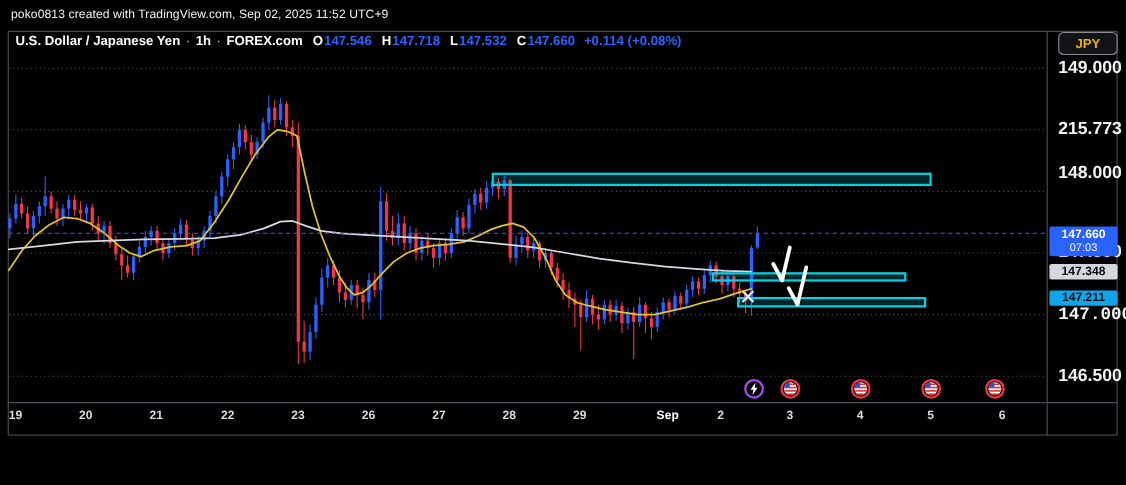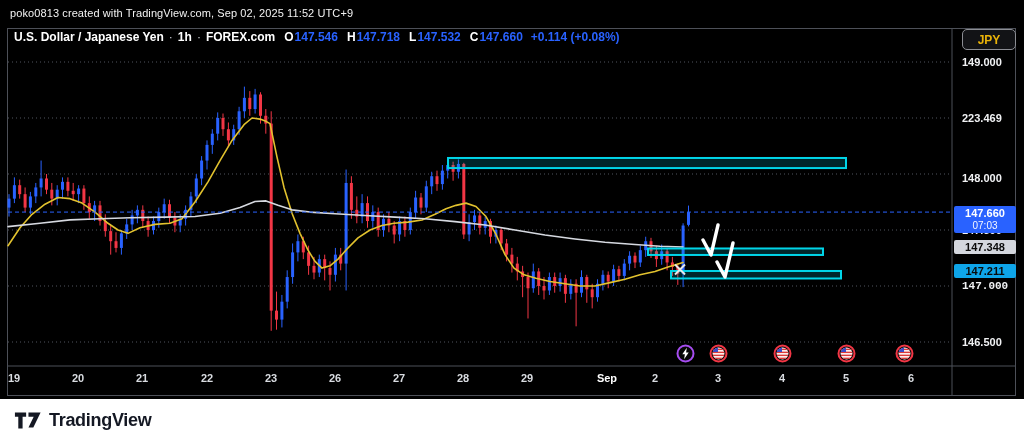--- a/index.html
+++ b/index.html
@@ -11,21 +11,21 @@
   #chart-svg{position:absolute;left:0;top:0;width:1024px;height:441px;pointer-events:none;}
   .header-row{position:absolute;left:14px;top:30px;height:16px;display:flex;align-items:flex-start;
               font-size:12px;font-weight:700;color:#fff;white-space:nowrap;z-index:5;}
   .header-row .sep{margin:0 5px;color:#cfd2d8;font-weight:400;}
   .header-row .ohlc-letter{margin-left:9px;color:#fff;}
   .header-row .ohlc-val{color:#2962ff;margin-left:1px;}
   .header-row .chg{color:#2962ff;margin-left:8px;}
   .currency-btn{position:absolute;left:962px;top:29px;width:52px;height:19px;border:1px solid #8b8d93;
                 border-radius:5px;background:#121316;color:#eab308;font-size:12px;font-weight:700;
                 display:flex;align-items:center;justify-content:center;z-index:6;}
-  .ptick{position:absolute;left:962px;transform:translateY(-50%);font-size:11px;font-weight:700;
+  .ptick{position:absolute;left:962px;transform:translateY(-50%);font-size:16px;font-weight:700;
          color:#f1f2f4;z-index:2;}
   .badge{position:absolute;left:954px;width:62px;z-index:4;text-align:center;border-radius:2px;}
   .badge-last{top:206px;height:27px;background:#2962ff;color:#fff;}
   .badge-last .bp{font-size:11px;font-weight:700;line-height:14px;}
   .badge-last .bt{font-size:10px;line-height:11px;opacity:.95;}
   .badge-ma1{top:240px;height:14px;background:#d4d7de;color:#0a0a0a;font-size:11px;font-weight:700;line-height:14px;}
   .badge-ma2{top:264px;height:14px;background:#0ea5e9;color:#0a0a0a;font-size:11px;font-weight:700;line-height:14px;}
   .ttick{position:absolute;top:372px;transform:translateX(-50%);font-size:11px;font-weight:700;color:#d9dce1;z-index:2;}
   .ttick.month{color:#ffffff;}
   .evt{position:absolute;width:19px;height:19px;z-index:3;}
@@ -356,22 +356,22 @@
     <span class="ohlc-val">147.532</span>
     <span class="ohlc-letter">C</span>
     <span class="ohlc-val">147.660</span>
     <span class="chg">+0.114 (+0.08%)</span>
   </div>
 
   <div class="currency-btn">JPY</div>
 
   <div id="price-ticks">
       <div class="ptick" style="top: 62px;">149.000</div>
-      <div class="ptick" style="top: 118px;">223.469</div>
-      <div class="ptick" style="top: 178px;">148.000</div>
+      <div class="ptick" style="top: 118px;">215.773</div>
+      <div class="ptick" style="top: 158px;">148.000</div>
       <div class="ptick" style="top: 230px;">147.500</div>
       <div class="ptick" style="top: 286px; font-family: Liberation Mono, monospace;">147.000</div>
       <div class="ptick" style="top: 342px;">146.500</div>
     </div>
 
   <div class="badge badge-last">
     <div class="bp">147.660</div>
     <div class="bt">07:03</div>
   </div>
   <div class="badge badge-ma1">147.348</div>
@@ -459,23 +459,14 @@
             <rect x="3" y="3" width="13" height="13" fill="#fff"></rect>
             <rect x="3" y="4.6" width="13" height="1.5" fill="#dc3a3a"></rect>
             <rect x="3" y="7.6" width="13" height="1.5" fill="#dc3a3a"></rect>
             <rect x="3" y="10.6" width="13" height="1.5" fill="#dc3a3a"></rect>
             <rect x="3" y="13.6" width="13" height="1.5" fill="#dc3a3a"></rect>
             <rect x="3" y="3" width="6" height="5" fill="#3a4bc8"></rect>
           </g>
         </svg></div>
     </div>
 
-  <div class="bottom-bar">
-    <div class="logo-wrap">
-      <svg width="28" height="19" viewBox="0 0 30 19">
-        <path d="M1,1 h12 v4.6 h-3.8 v12.4 h-4.6 V5.6 H1 Z" fill="#141823"></path>
-        <path d="M15.5,1 h13 l-7.8,16 h-5.2 l5.6,-11.4 h-5.6 Z" fill="#141823"></path>
-      </svg>
-      <span class="logo-text">TradingView</span>
-    </div>
-  </div>
 
 </div>
 
 </body></html>

